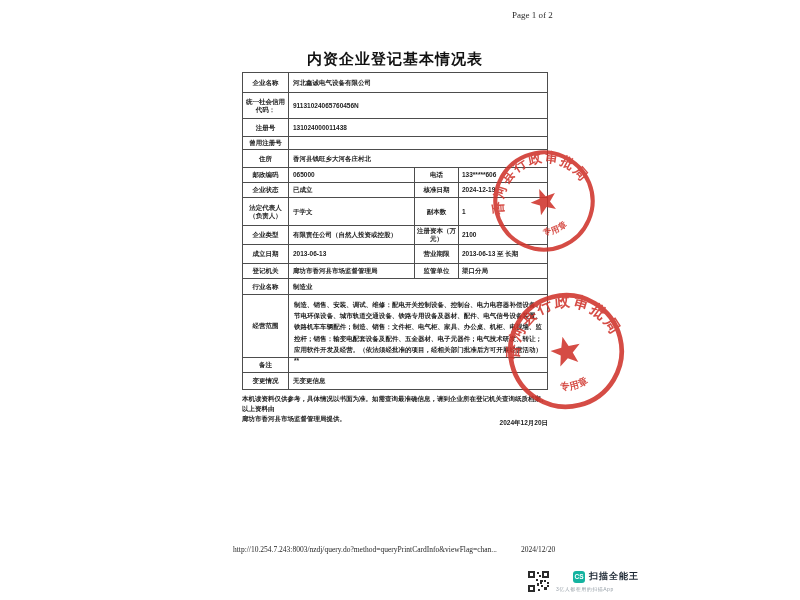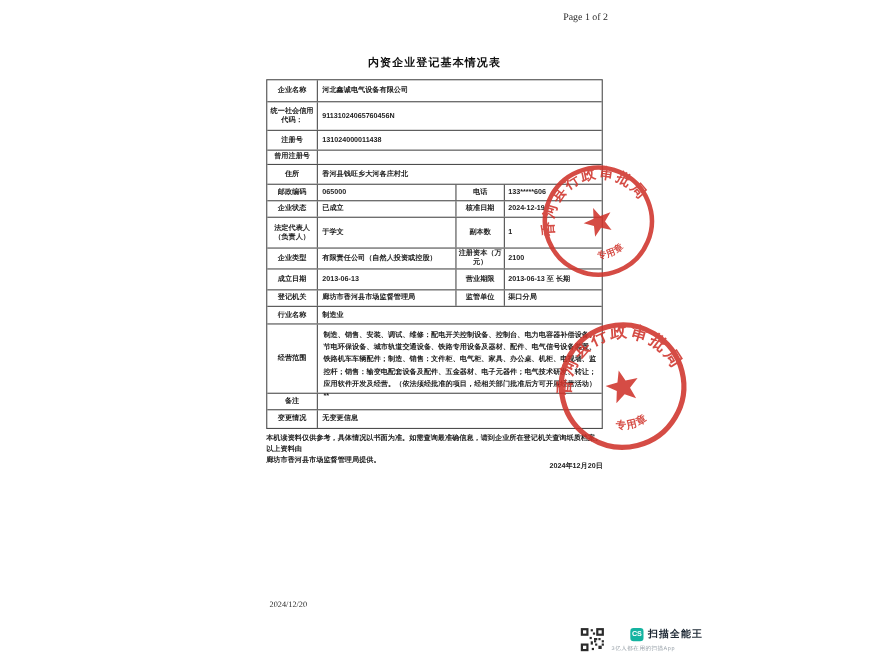--- a/index.html
+++ b/index.html
@@ -4,21 +4,21 @@
 <style>
   * { margin:0; padding:0; box-sizing:border-box; }
   html,body { width:800px; height:600px; background:#ffffff; overflow:hidden;
     font-family:"Liberation Sans","DejaVu Sans",sans-serif; color:#1d1d1d; }
   .sheet { position:relative; width:800px; height:520px; background:#fff; }
 
   .page-indicator { position:absolute; left:512px; top:10px; font-family:"Liberation Serif","DejaVu Serif",serif;
     font-size:9px; color:#2a2a2a; }
 
   .doc-title { position:absolute; left:242px; top:50px; width:306px; text-align:center;
-    font-size:10px; font-weight:700; letter-spacing:1px; color:#111; }
+    font-size:15px; font-weight:700; letter-spacing:1px; color:#111; }
 
   .reg-table { position:absolute; left:242px; top:72px; width:306px; border:1px solid #4d4d4d;
     font-size:6.5px; font-weight:600; color:#222; background:transparent; }
   .tr { display:flex; border-bottom:1px solid #4d4d4d; }
   .tr:last-child { border-bottom:none; }
   .th { width:46px; border-right:1px solid #4d4d4d; display:flex; align-items:center;
     justify-content:center; text-align:center; padding:1px 2px; line-height:8px; }
   .td { flex:1; display:flex; align-items:center; padding:0 4px; line-height:8px; }
   .l2 { width:45px; flex:none; border-left:1px solid #4d4d4d; border-right:1px solid #4d4d4d;
     display:flex; align-items:center; justify-content:center; text-align:center; padding:1px 2px; line-height:8px; }
@@ -32,21 +32,21 @@
     font-weight:600; line-height:10px; color:#222; }
   .foot-date { position:absolute; left:242px; top:419px; width:306px; text-align:right;
     font-size:6.5px; font-weight:600; color:#222; }
 
   .stamp { position:absolute; width:110px; height:110px; opacity:.88; pointer-events:none; }
   .stamp-1 { left:489px; top:146px; transform:rotate(-22deg); }
   .stamp-2 { left:503px; top:288px; width:126px; height:126px; transform:rotate(-14deg); }
 
   .url-bar { position:absolute; left:233px; top:545px; width:330px; display:flex;
     font-family:"Liberation Serif","DejaVu Serif",serif; font-size:7.5px; color:#1f1f1f; }
-  .url-bar .u-date { margin-left:12px; white-space:nowrap; }
+  .url-bar .u-date { margin-left:24px; white-space:nowrap; }
 
   .watermark { position:absolute; left:527px; top:570px; display:flex; align-items:flex-start; }
   .qr { width:23px; height:23px; }
   .wm-right { margin-left:6px; }
   .wm-row { display:flex; align-items:center;padding-left:17px; }
   .cs-badge { width:12px; height:12px; border-radius:3px; display:flex; align-items:center;
     justify-content:center; color:#fff; font-size:6.5px; font-weight:700; }
   .wm-name { margin-left:4px; font-size:9px; font-weight:700; color:#1c2733; letter-spacing:1px; }
   .wm-tagline { margin-top:2.5px; font-size:5px; color:#97a0a8; letter-spacing:.5px; }
 </style>
@@ -160,20 +160,21 @@
       <textPath href="#arc2a" startOffset="50%" text-anchor="middle">香河县行政审批局</textPath>
     </text>
     <polygon fill="#d0342c" points="60,46 63.6,56 74.3,56.4 65.9,62.9 68.8,73.1 60,67.2 51.2,73.1 54.1,62.9 45.7,56.4 56.4,56"></polygon>
     <path id="arc2b" d="M 38,88 A 32,32 0 0 0 82,88" fill="none"></path>
     <text font-size="9" font-weight="700" fill="#d0342c" letter-spacing="1">
       <textPath href="#arc2b" startOffset="50%" text-anchor="middle">专用章</textPath>
     </text>
   </svg>
 
   <div class="url-bar">
+    <span class="u-url">http://10.254.7.243:8003/nzdj/query.do?method=queryPrintCardInfo&amp;viewFlag=chan...</span>
     <span class="u-date">2024/12/20</span>
   </div>
 
   <div class="watermark">
     <svg class="qr" viewBox="0 0 23 23">
       <rect x="0" y="0" width="23" height="23" fill="#fff"></rect>
       <g fill="#2b2b2b">
         <rect x="1" y="1" width="7" height="7"></rect>
           <rect x="15" y="1" width="7" height="7"></rect>
         <rect x="1" y="15" width="7" height="7"></rect>

